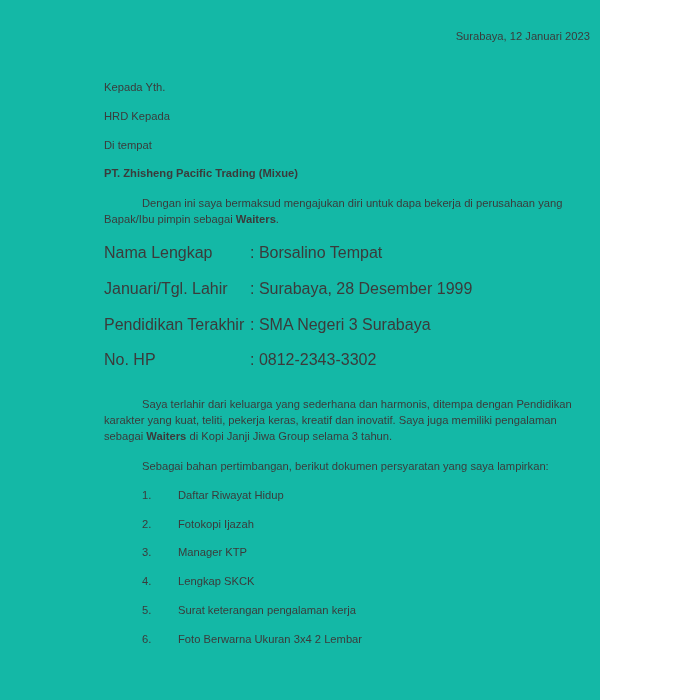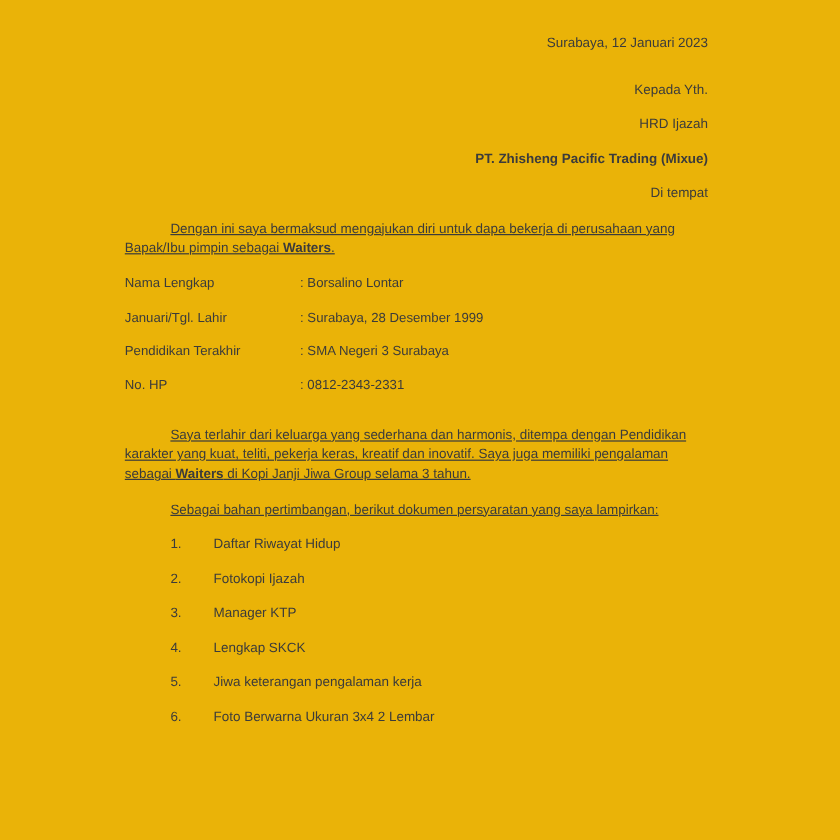--- a/index.html
+++ b/index.html
@@ -2,23 +2,23 @@
 <html><head>
 <meta charset="utf-8">
 <style>
   html, body {
     margin: 0;
     padding: 0;
     background: #ffffff;
   }
   .page {
     position: relative;
-    width: 700px;
+    width: 600px;
     height: 700px;
-    background: #eab308;
+    background: #14b8a6;
     color: #3b3b3b;
     font-family: "Liberation Sans", sans-serif;
     font-size: 11.2px;
     line-height: 1.45;
     box-sizing: border-box;
     overflow: hidden;
   }
   .content {
     position: absolute;
     left: 104px;
@@ -29,58 +29,56 @@
   
   .date-line {
     text-align: right;
     margin-top: 28px;
     margin-bottom: 0;
     white-space: nowrap;
   }
 
   
   .addressee {
-    margin-top: 23px;
-    text-align: right;
+    margin-top: 35px;
   }
   .addressee .line {
     margin-bottom: 12.5px;
   }
   .addressee .line:last-child {
     margin-bottom: 0;
   }
   .bold {
     font-weight: bold;
   }
 
   .salutation {
     margin-top: 12.5px;
   }
 
   
   .para {
     margin-top: 13px;
     text-indent: 38px;
     text-align: left;
-    text-decoration: underline;
   }
   .para.tight {
     margin-top: 12px;
   }
 
   
   .id-table {
     margin-top: 14px;
     border-collapse: collapse;
     width: 100%;
   }
   .id-table td {
     padding: 0 0 12.5px 0;
     vertical-align: top;
-    font-size: 11px;
+    font-size: 16px;
     line-height: 1.45;
   }
   .id-table td.label {
     width: 146px;
     white-space: nowrap;
   }
   .id-table td.value {
     white-space: nowrap;
   }
   .id-table tr.shifted td.value {
@@ -109,46 +107,46 @@
 </head>
 <body>
 
 <div class="page">
   <div class="content">
 
     <div class="date-line">Surabaya, 12 Januari 2023</div>
 
     <div class="addressee">
       <div class="line">Kepada Yth.</div>
-      <div class="line">HRD Ijazah</div>
+      <div class="line">HRD Kepada</div>
+      <div class="line">Di tempat</div>
       <div class="line bold">PT. Zhisheng Pacific Trading (Mixue)</div>
-      <div class="line">Di tempat</div>
     </div>
 
 
     <p class="para"><span>Dengan ini saya bermaksud mengajukan diri untuk dapa bekerja di perusahaan yang Bapak/Ibu pimpin sebagai </span><span class="bold">Waiters</span><span>.</span></p>
 
 
     <table class="id-table">
       <tbody>
         <tr>
           <td class="label">Nama Lengkap</td>
-          <td class="value">: Borsalino Lontar</td>
+          <td class="value">: Borsalino Tempat</td>
         </tr>
         <tr>
           <td class="label">Januari/Tgl. Lahir</td>
           <td class="value">: Surabaya, 28 Desember 1999</td>
         </tr>
         <tr>
           <td class="label">Pendidikan Terakhir</td>
           <td class="value">: SMA Negeri 3 Surabaya</td>
         </tr>
         <tr>
           <td class="label">No. HP</td>
-          <td class="value">: 0812-2343-2331</td>
+          <td class="value">: 0812-2343-3302</td>
         </tr>
       </tbody>
     </table>
 
     <p class="para tight"><span>Saya terlahir dari keluarga yang sederhana dan harmonis, ditempa dengan Pendidikan karakter yang kuat, teliti, pekerja keras, kreatif dan inovatif. Saya juga memiliki pengalaman sebagai </span><span class="bold">Waiters</span><span> di Kopi Janji Jiwa Group selama 3 tahun.</span></p>
 
     <p class="para">Sebagai bahan pertimbangan, berikut dokumen persyaratan yang saya lampirkan:</p>
 
     <ul class="attach-list">
       <li>
@@ -162,21 +160,21 @@
       <li>
         <span class="attach-num">3.</span>
         <span>Manager KTP</span>
       </li>
       <li>
         <span class="attach-num">4.</span>
         <span>Lengkap SKCK</span>
       </li>
       <li>
         <span class="attach-num">5.</span>
-        <span>Jiwa keterangan pengalaman kerja</span>
+        <span>Surat keterangan pengalaman kerja</span>
       </li>
       <li>
         <span class="attach-num">6.</span>
         <span>Foto Berwarna Ukuran 3x4 2 Lembar</span>
       </li>
     </ul>
 
   </div>
 </div>
 

